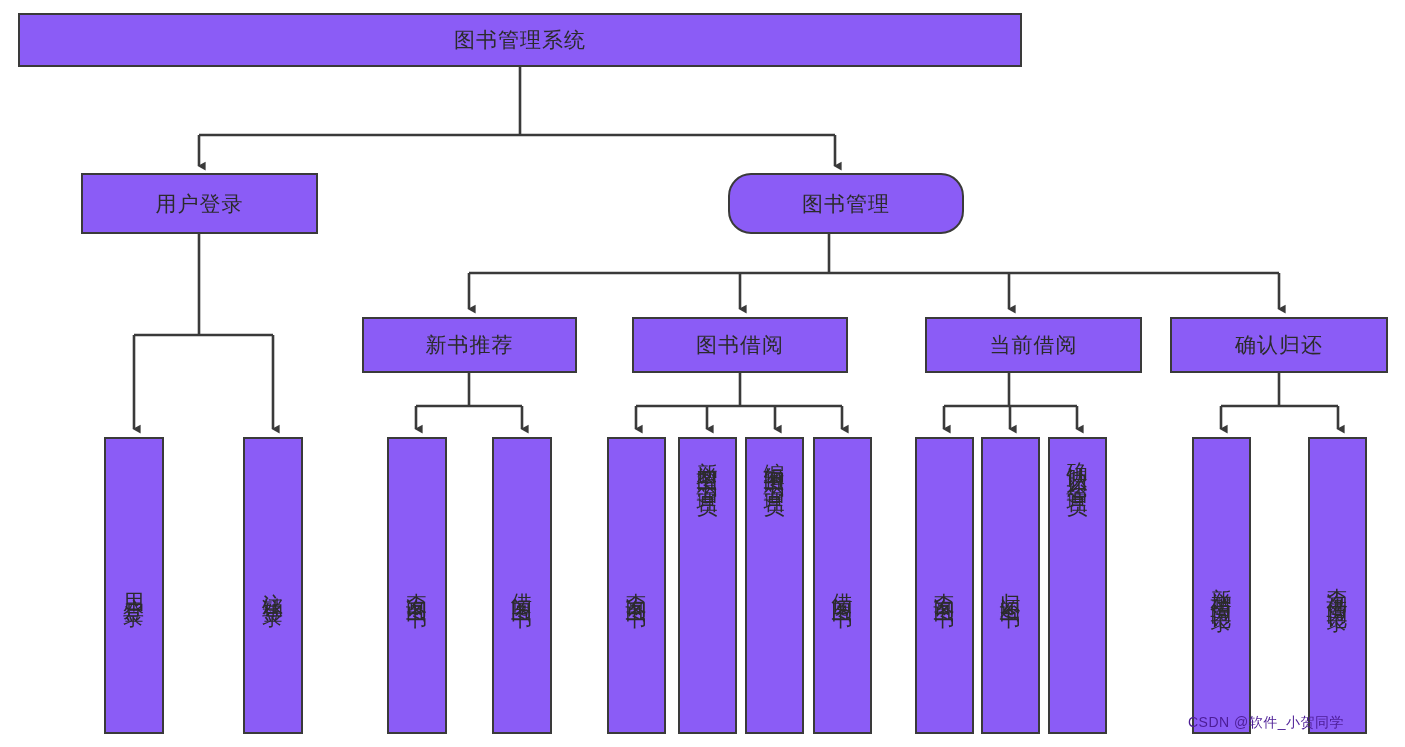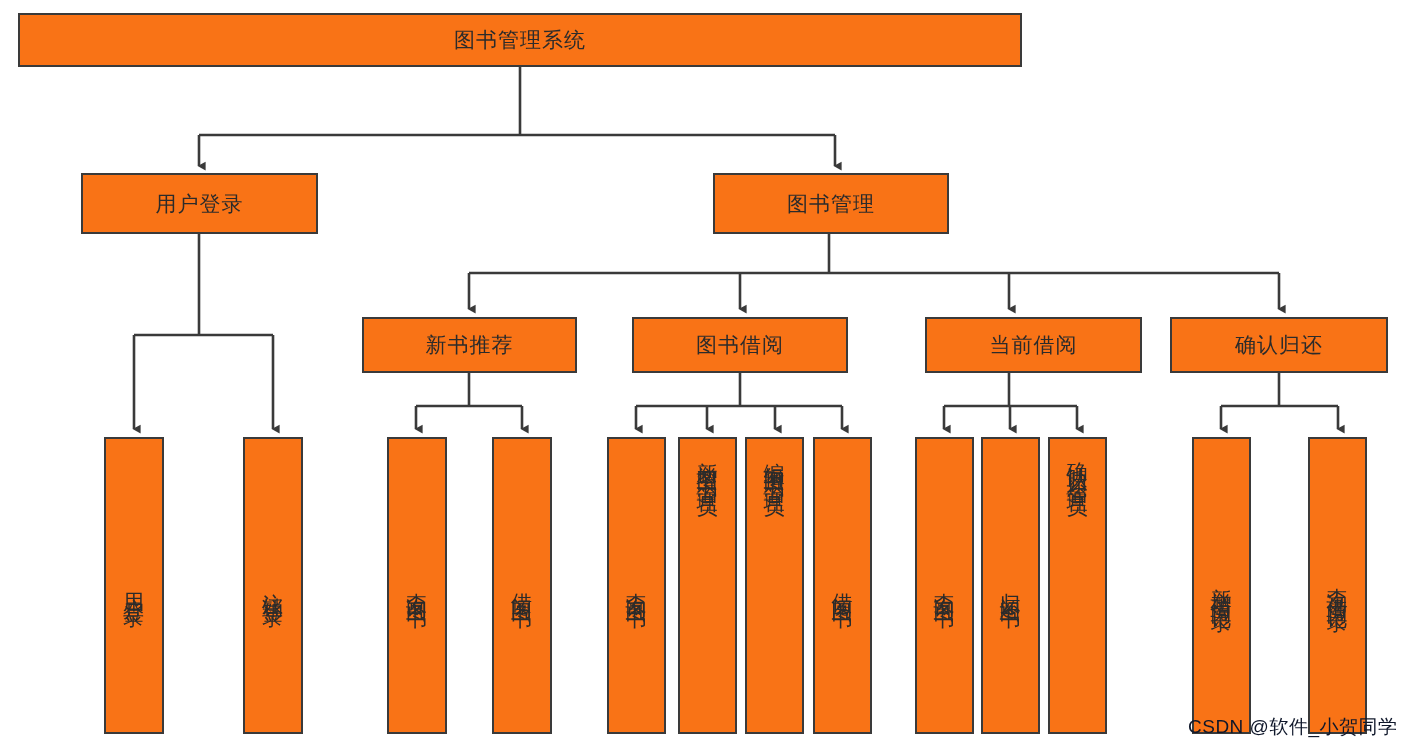--- a/index.html
+++ b/index.html
@@ -20,21 +20,21 @@
   #connectors {
     position: absolute;
     left: 0;
     top: 0;
     width: 1405px;
     height: 747px;
   }
   .node {
     position: absolute;
     box-sizing: border-box;
-    background: #f97316;
+    background: #8b5cf6;
     border: 2px solid #3a3a3a;
     display: flex;
     align-items: center;
     justify-content: center;
     color: #2b2b2b;
     z-index: 2;
   }
   .node.horiz {
     font-size: 21px;
     letter-spacing: 1px;
@@ -53,22 +53,22 @@
     white-space: nowrap;
     display: block;
   }
   .node.vert.toptext {
     align-items: flex-start;
   }
   .watermark {
     position: absolute;
     left: 1188px;
     top: 714px;
-    font-size: 19px;
-    color: #0f172a;
+    font-size: 14px;
+    color: #4c1d95;
     white-space: nowrap;
     z-index: 3;
     letter-spacing: 0.5px;
   }
 </style>
 </head>
 <body>
 
 <div id="canvas">
 
@@ -122,21 +122,21 @@
     </g>
   </svg>
 
   <div class="node horiz" style="left:18px; top:13px; width:1004px; height:54px;">
     <span>图书管理系统</span>
   </div>
 
   <div class="node horiz" style="left:81px; top:173px; width:237px; height:61px;">
     <span>用户登录</span>
   </div>
-  <div class="node horiz" style="left:713px; top:173px; width:236px; height:61px;">
+  <div class="node horiz" style="left:728px; top:173px; width:236px; height:61px;border-radius:23px;">
     <span>图书管理</span>
   </div>
 
   <div class="node horiz" style="left:632px; top:317px; width:216px; height:56px;">
     <span>图书借阅</span>
   </div>
   <div class="node horiz" style="left:362px; top:317px; width:215px; height:56px;">
     <span>新书推荐</span>
   </div>
   <div class="node horiz" style="left:901px; top:317px; width:217px; height:56px;margin-left:24px;">

